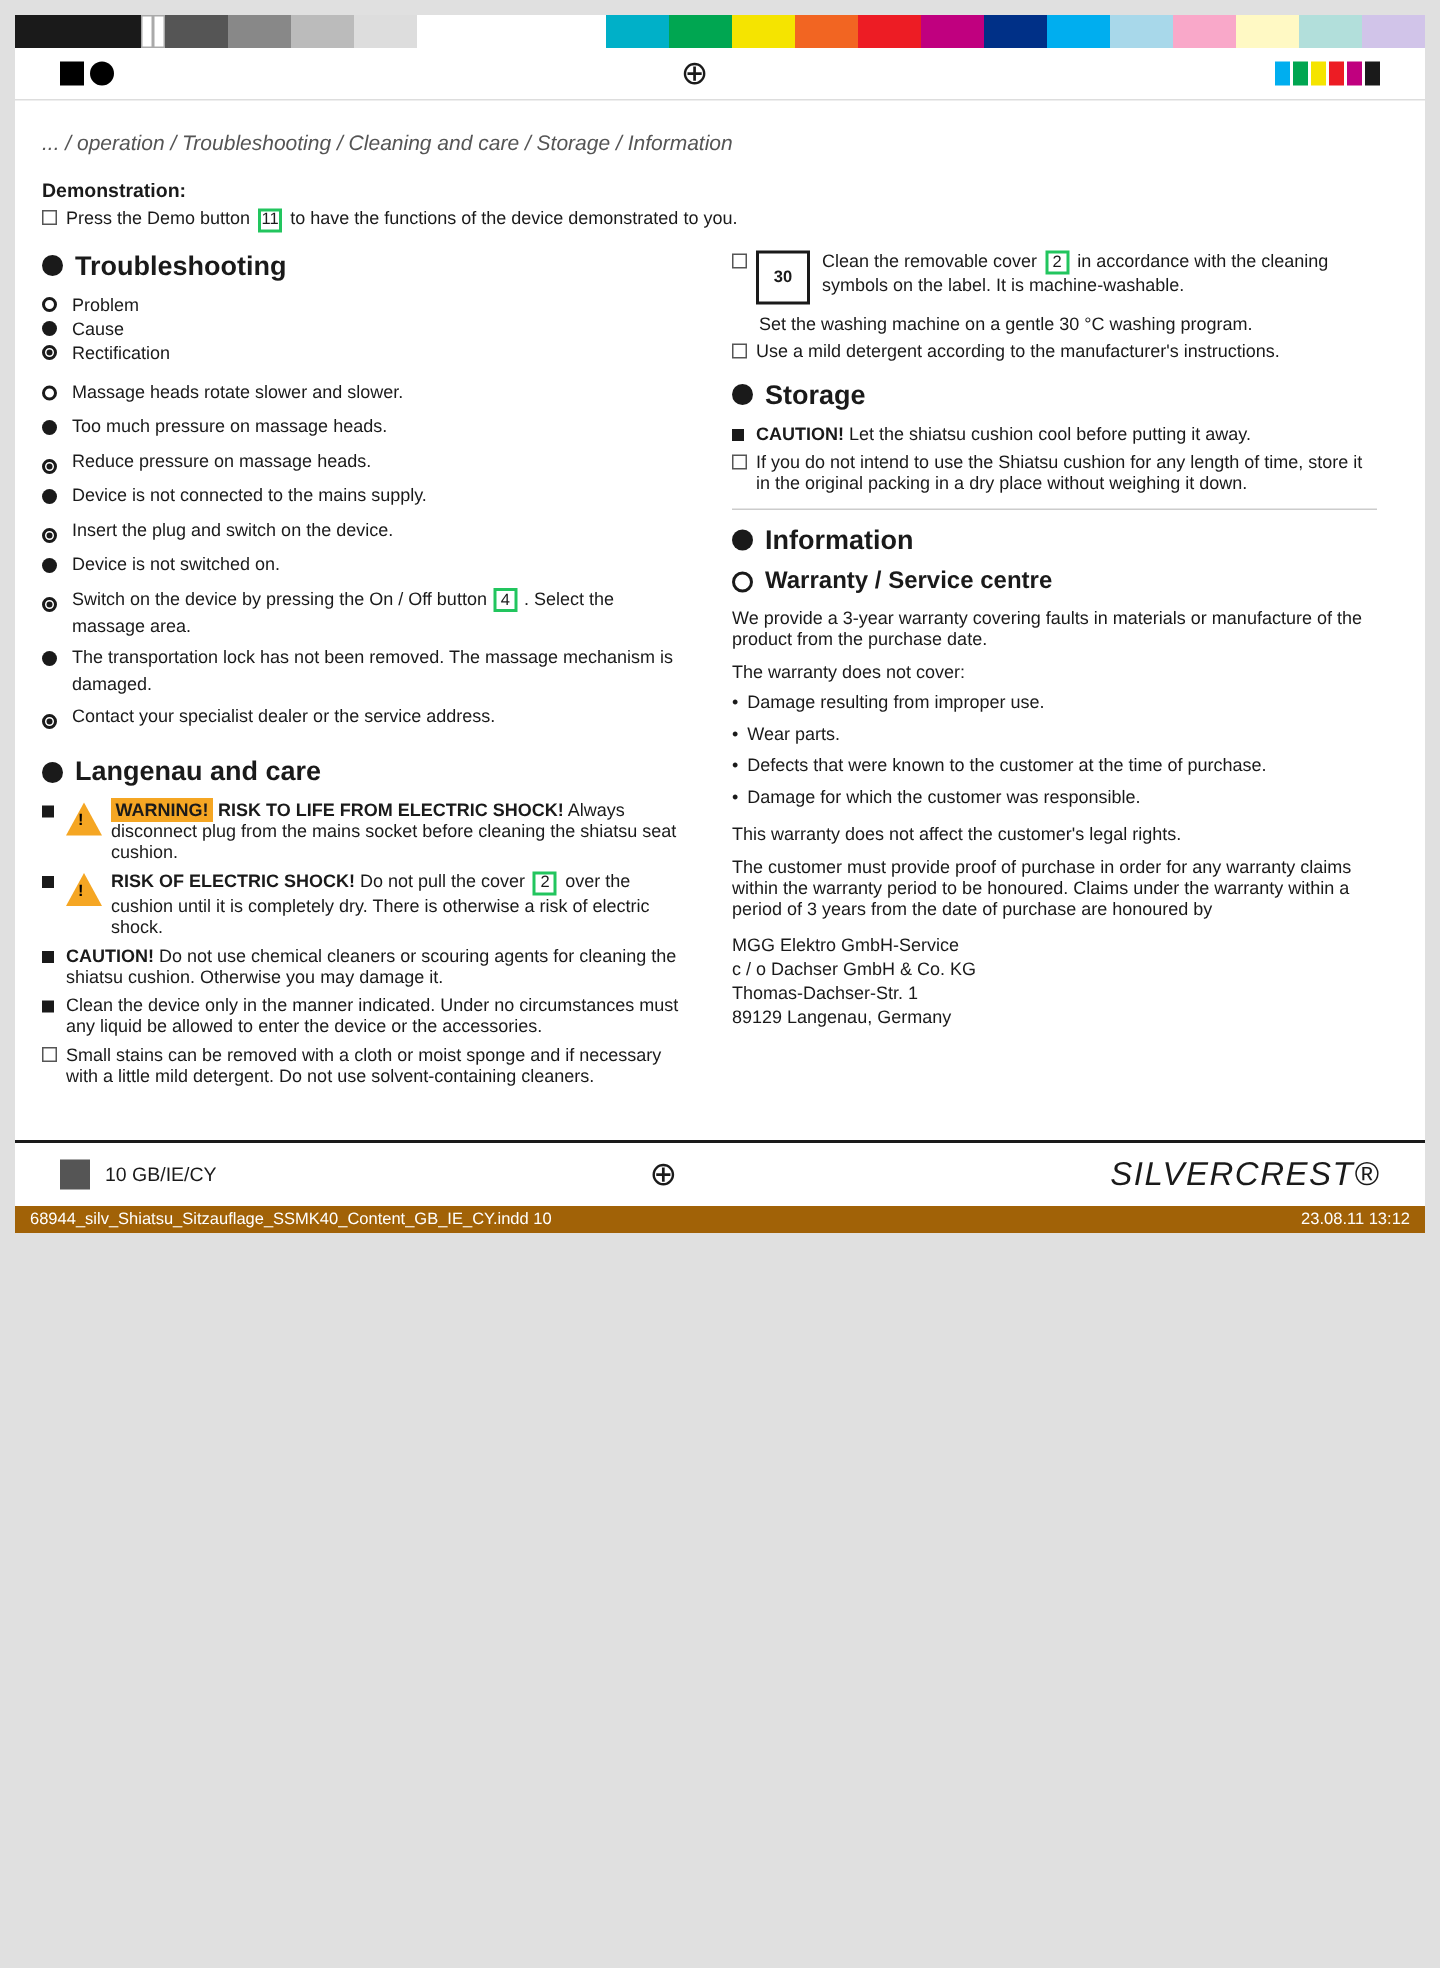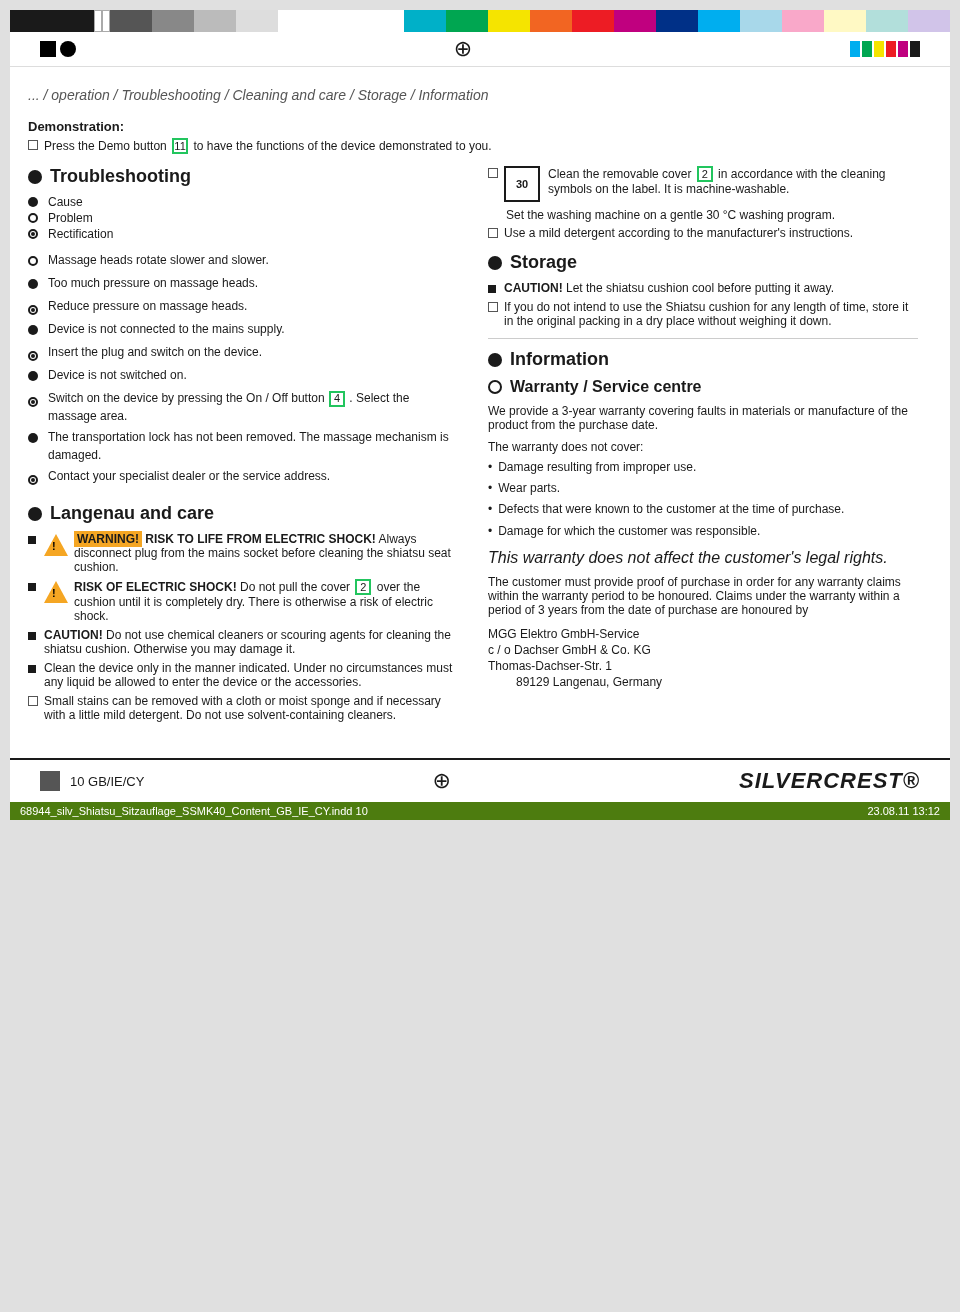--- a/index.html
+++ b/index.html
@@ -232,21 +232,21 @@
 
     .page-footer {
       display: flex;
       align-items: center;
       justify-content: space-between;
       padding: 8px 30px;
       border-top: 2px solid #1a1a1a;
       margin-top: 10px;
     }
     .bottom-bar {
-      background: #4d7c0f;
+      background: #a16207;
       color: white;
       font-size: 11px;
       width: 100%;
       padding: 3px 10px;
       display: flex;
       justify-content: space-between;
       text-align: center;
     }
 
     .section-divider {
@@ -329,26 +329,26 @@
 
       <div class="col-left">
 
         <div>
           <div class="section-title">
             <div class="bullet-filled"></div>
             <span>Troubleshooting</span>
           </div>
           <div class="legend">
             <div class="legend-item">
+              <div class="bullet-open-small"></div>
+              <span>Problem</span>
+            </div>
+            <div class="legend-item">
               <div class="bullet-filled-small"></div>
               <span>Cause</span>
-            </div>
-            <div class="legend-item">
-              <div class="bullet-open-small"></div>
-              <span>Problem</span>
             </div>
             <div class="legend-item">
               <div class="bullet-circle-small"></div>
               <span>Rectification</span>
             </div>
           </div>
 
           <div class="trouble-list">
             <div class="trouble-item">
               <div class="icon"><div class="bullet-open-small"></div></div>
@@ -518,38 +518,38 @@
               <span>Wear parts.</span>
             </li>
             <li>
               <span>Defects that were known to the customer at the time of purchase.</span>
             </li>
             <li>
               <span>Damage for which the customer was responsible.</span>
             </li>
           </ul>
 
-          <p style="font-size:16px;margin:8px 0;font-style:italic;">This warranty does not affect the customer's legal rights.</p>
+          <p style="font-size:12px;margin:8px 0;">This warranty does not affect the customer's legal rights.</p>
           <p style="font-size:12px;margin-bottom:10px;">The customer must provide proof of purchase in order for any warranty claims within the warranty period to be honoured. Claims under the warranty within a period of 3 years from the date of purchase are honoured by</p>
 
           <p style="font-size:12px;margin-bottom:2px;">MGG Elektro GmbH-Service</p>
           <p style="font-size:12px;margin-bottom:2px;">c / o Dachser GmbH &amp; Co. KG</p>
           <p style="font-size:12px;margin-bottom:2px;">Thomas-Dachser-Str. 1</p>
-          <p style="font-size:12px;margin-left:28px;">89129 Langenau, Germany</p>
+          <p style="font-size:12px;">89129 Langenau, Germany</p>
         </div>
       </div>
     </div>
   </div>
 
   <div class="page-footer">
     <div style="display:flex;align-items:center;gap:10px;">
       <div style="width:20px;height:20px;background:#555;"></div>
       <span style="font-size:13px;">10   GB/IE/CY</span>
     </div>
     <div style="font-size:22px;">⊕</div>
-    <div style="font-size:22px;font-weight:700;font-style:italic;letter-spacing:1px;">SILVERCREST®</div>
+    <div style="font-size:22px;font-weight:400;font-style:italic;letter-spacing:1px;">SILVERCREST®</div>
   </div>
 
   <div class="bottom-bar">
     <span>68944_silv_Shiatsu_Sitzauflage_SSMK40_Content_GB_IE_CY.indd  10</span>
     <span>23.08.11  13:12</span>
   </div>
 </div>
 
 </body></html>

